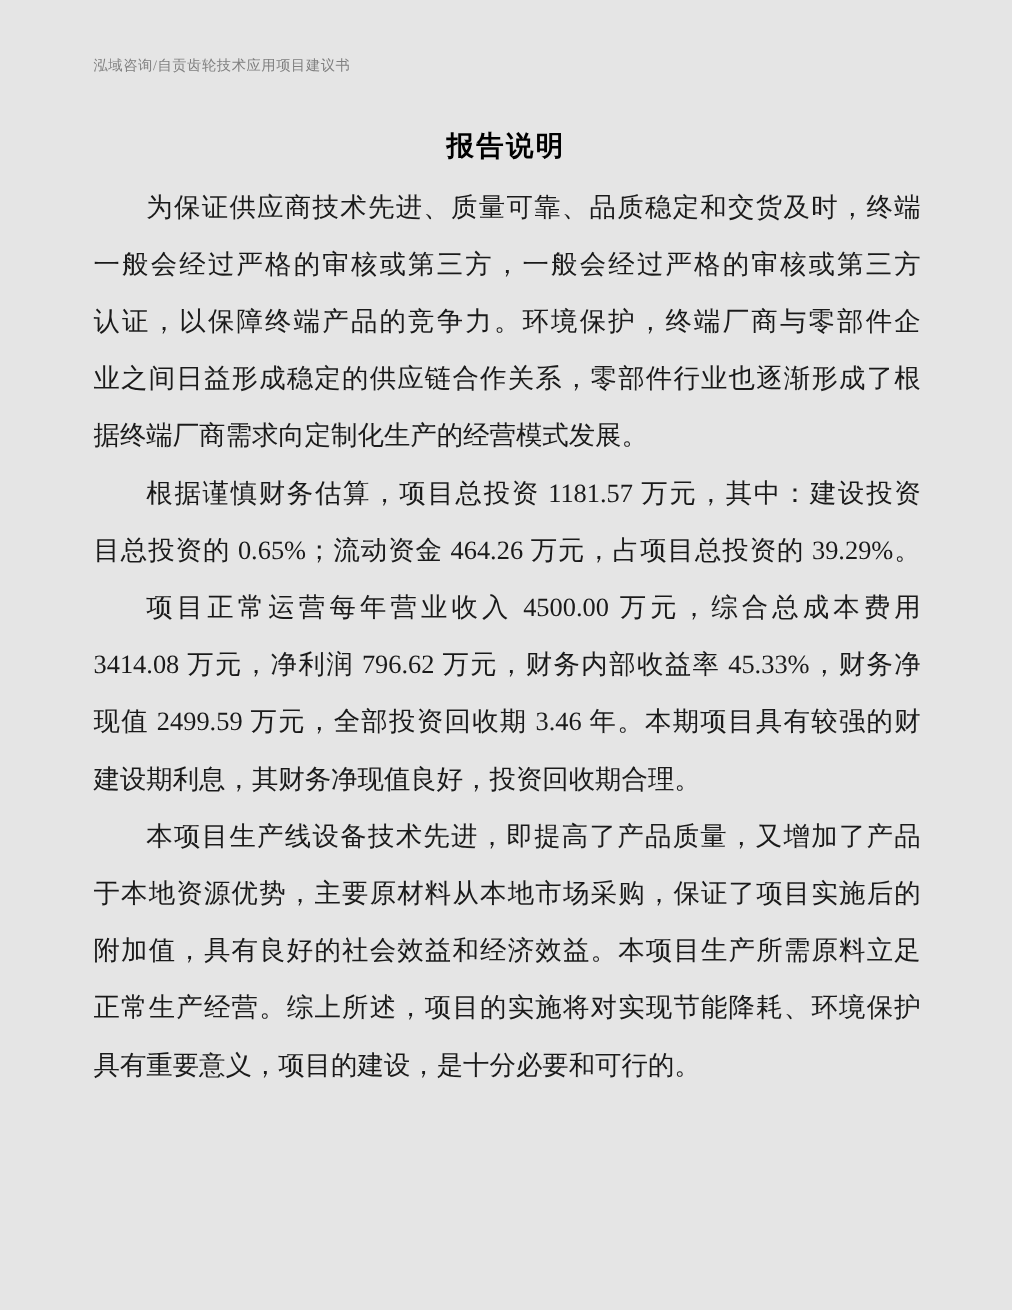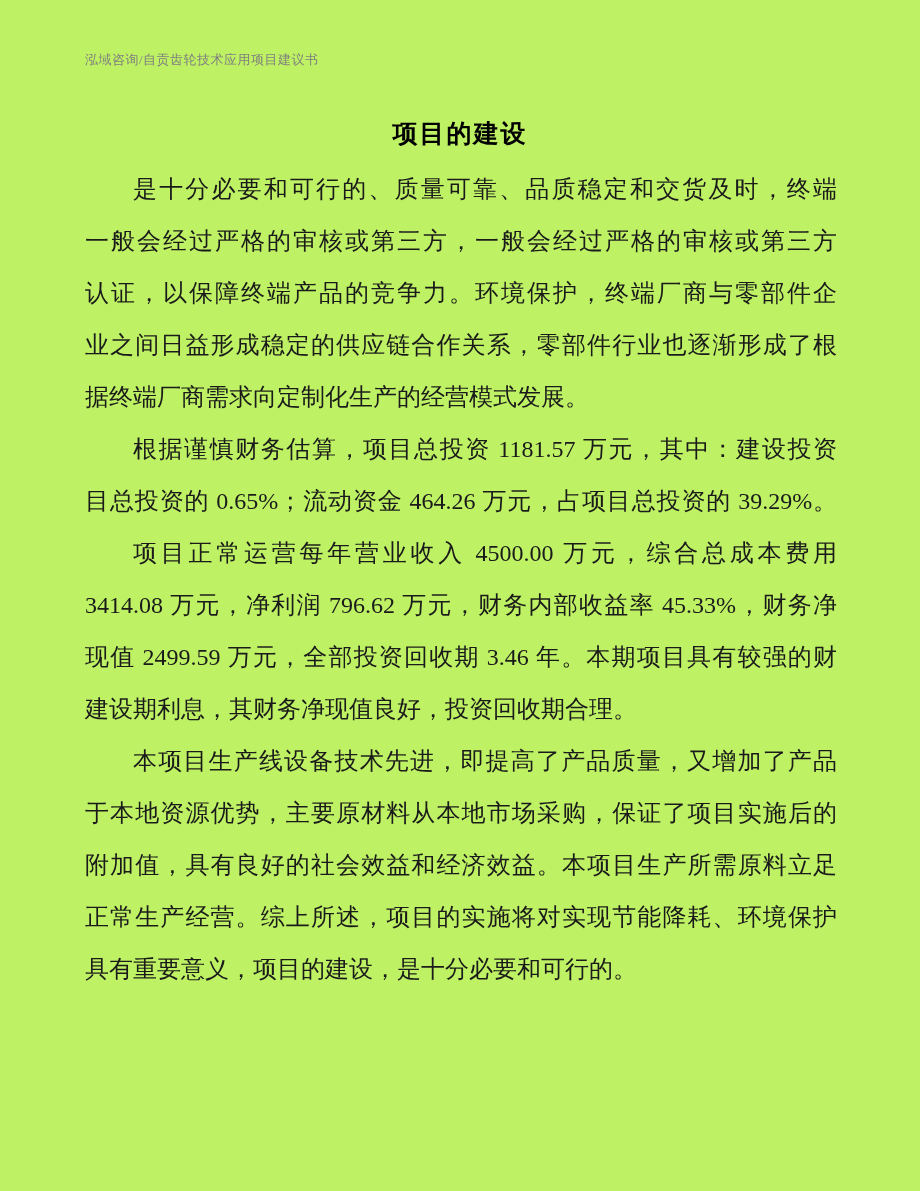--- a/index.html
+++ b/index.html
@@ -4,21 +4,21 @@
 <style>
   html, body {
     margin: 0;
     padding: 0;
     background: #ffffff;
   }
   .page {
     position: relative;
     width: 920px;
     height: 1191px;
-    background: #bef264;
+    background: #e5e5e5;
     overflow: hidden;
     font-family: "Liberation Serif", "DejaVu Serif", serif;
     color: #1a1a1a;
   }
   .page-header {
     position: absolute;
     top: 50px;
     left: 85px;
     width: 752px;
     font-size: 13px;
@@ -67,26 +67,26 @@
     text-align-last: left;
   }
 </style>
 </head>
 <body>
 
 <div class="page">
 
   <div class="page-header">泓域咨询/自贡齿轮技术应用项目建议书</div>
 
-  <div class="report-title">项目的建设</div>
+  <div class="report-title">报告说明</div>
 
   <div class="report-body">
 
     <div class="paragraph">
-      <div class="line first">是十分必要和可行的、质量可靠、品质稳定和交货及时，终端</div>
+      <div class="line first">为保证供应商技术先进、质量可靠、品质稳定和交货及时，终端</div>
       <div class="line">一般会经过严格的审核或第三方，一般会经过严格的审核或第三方</div>
       <div class="line">认证，以保障终端产品的竞争力。环境保护，终端厂商与零部件企</div>
       <div class="line">业之间日益形成稳定的供应链合作关系，零部件行业也逐渐形成了根</div>
       <div class="line last">据终端厂商需求向定制化生产的经营模式发展。</div>
     </div>
 
     <div class="paragraph">
       <div class="line first">根据谨慎财务估算，项目总投资 1181.57 万元，其中：建设投资</div>
       <div class="line">目总投资的 0.65%；流动资金 464.26 万元，占项目总投资的 39.29%。</div>
     </div>

